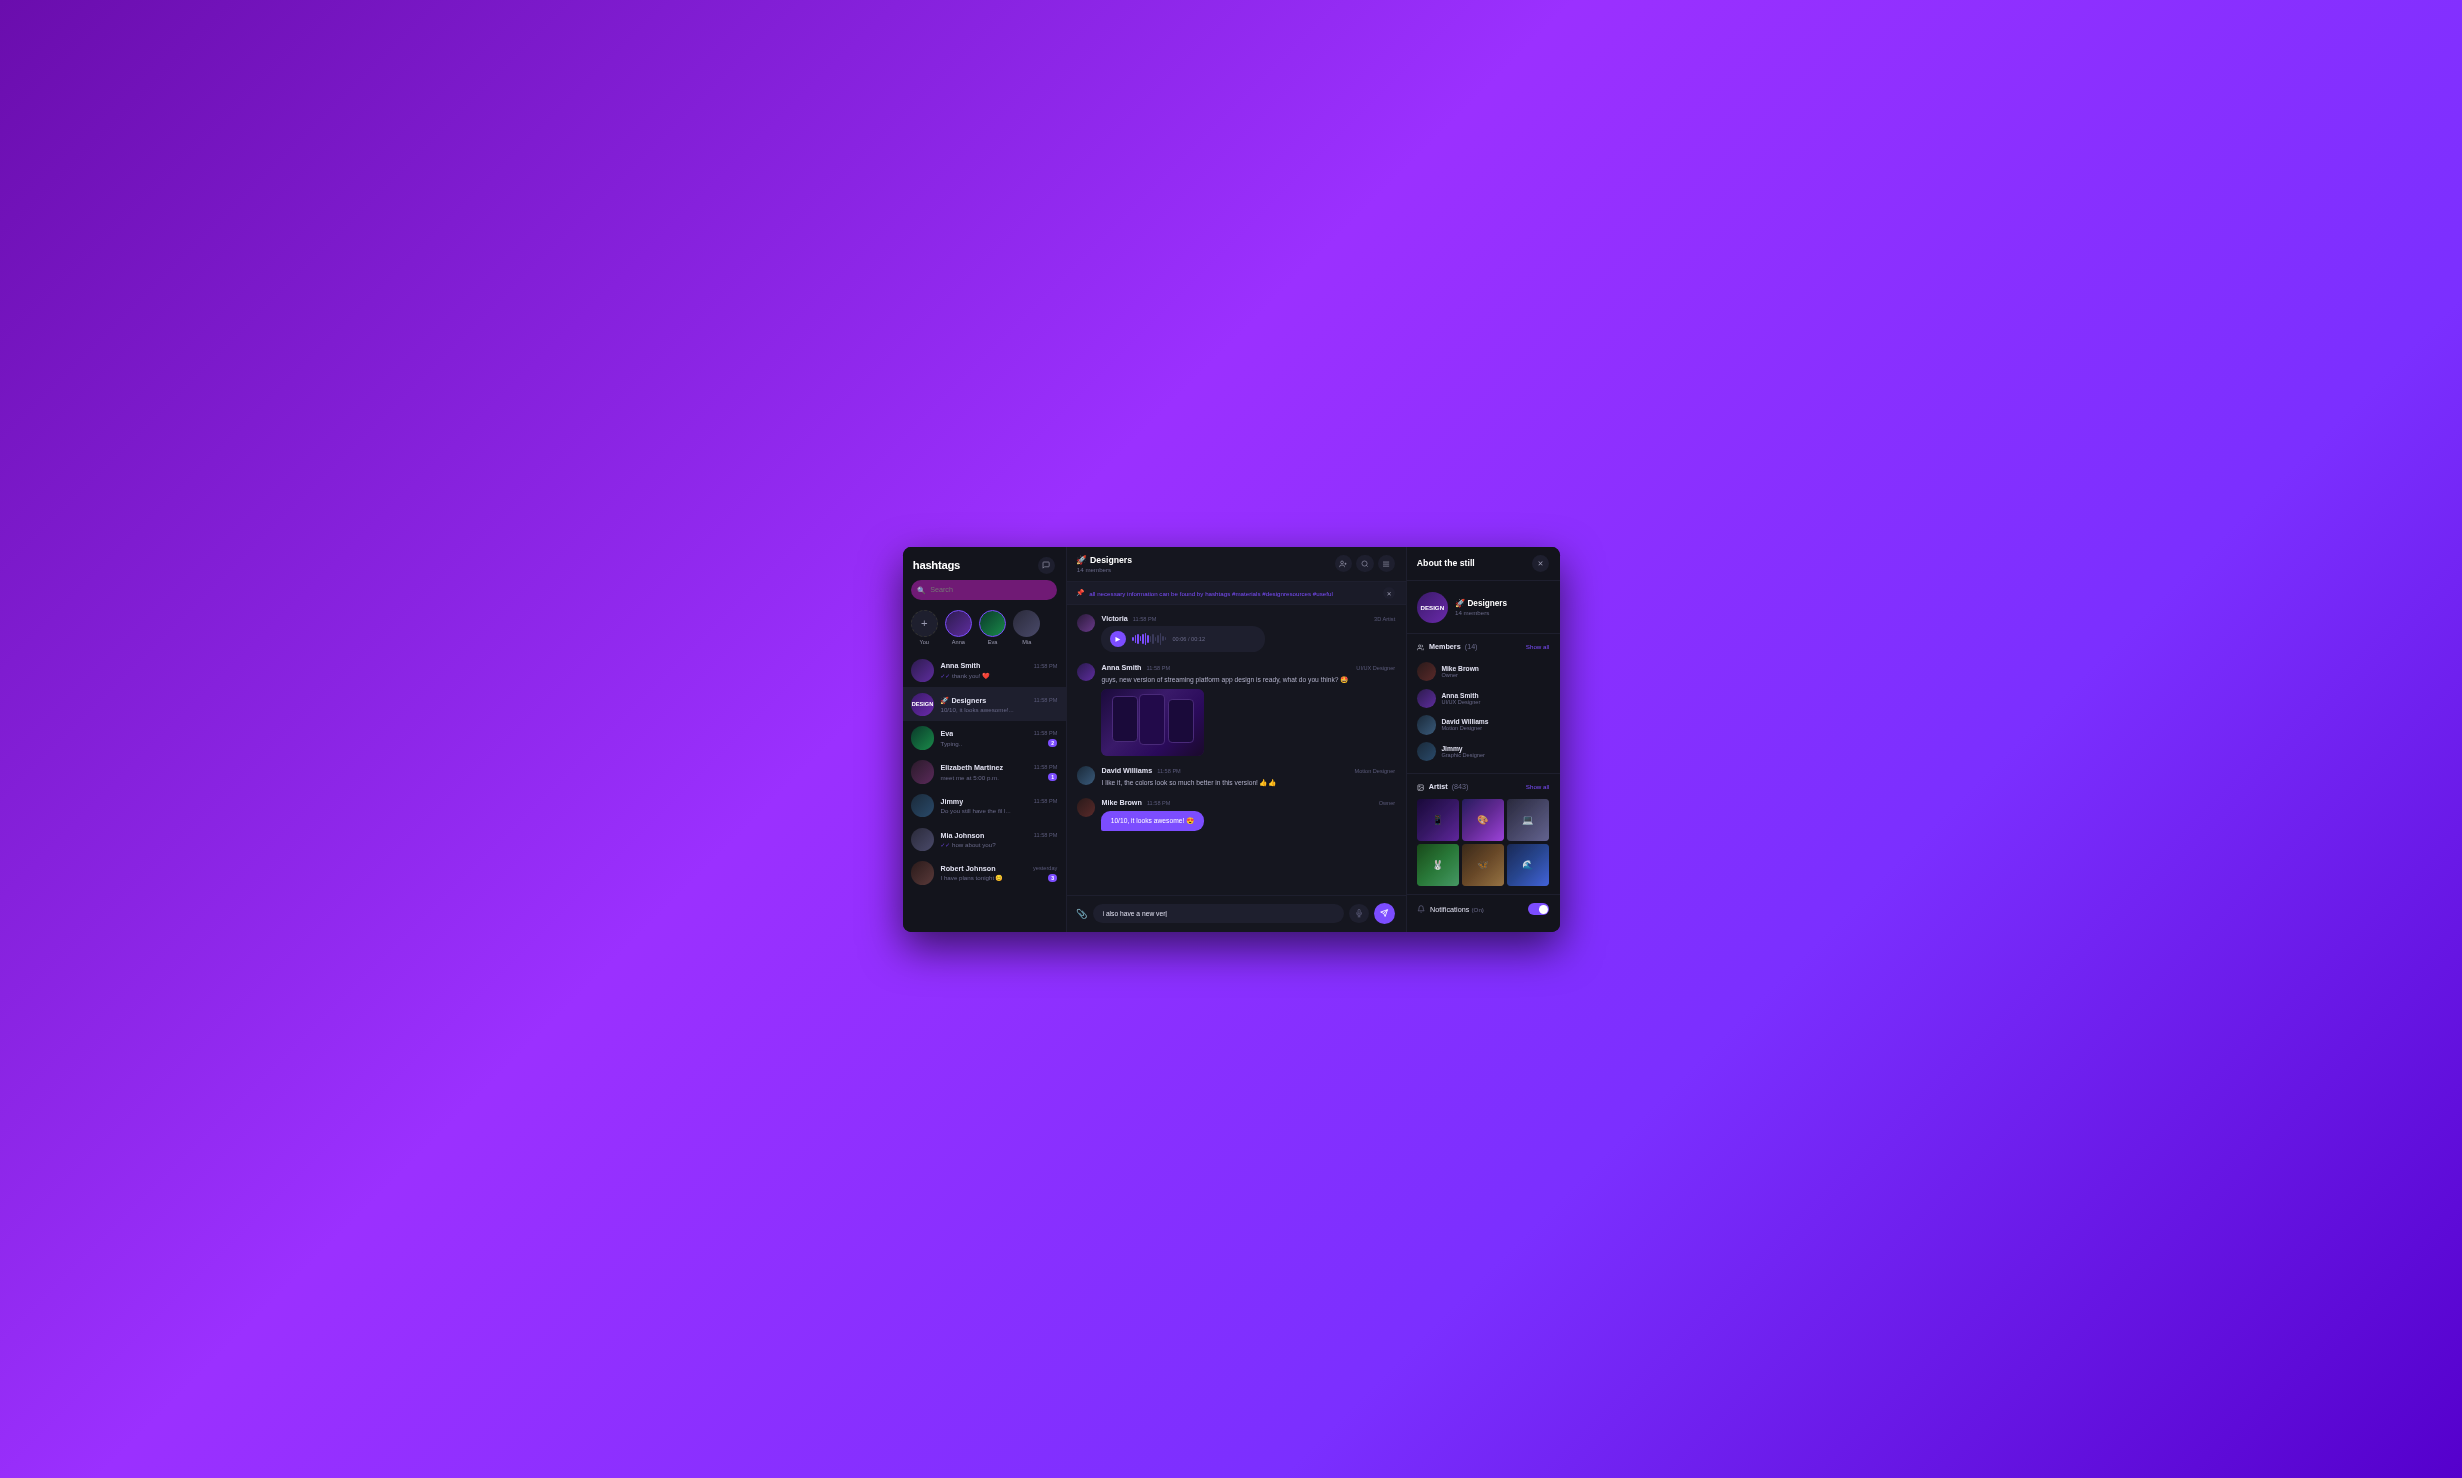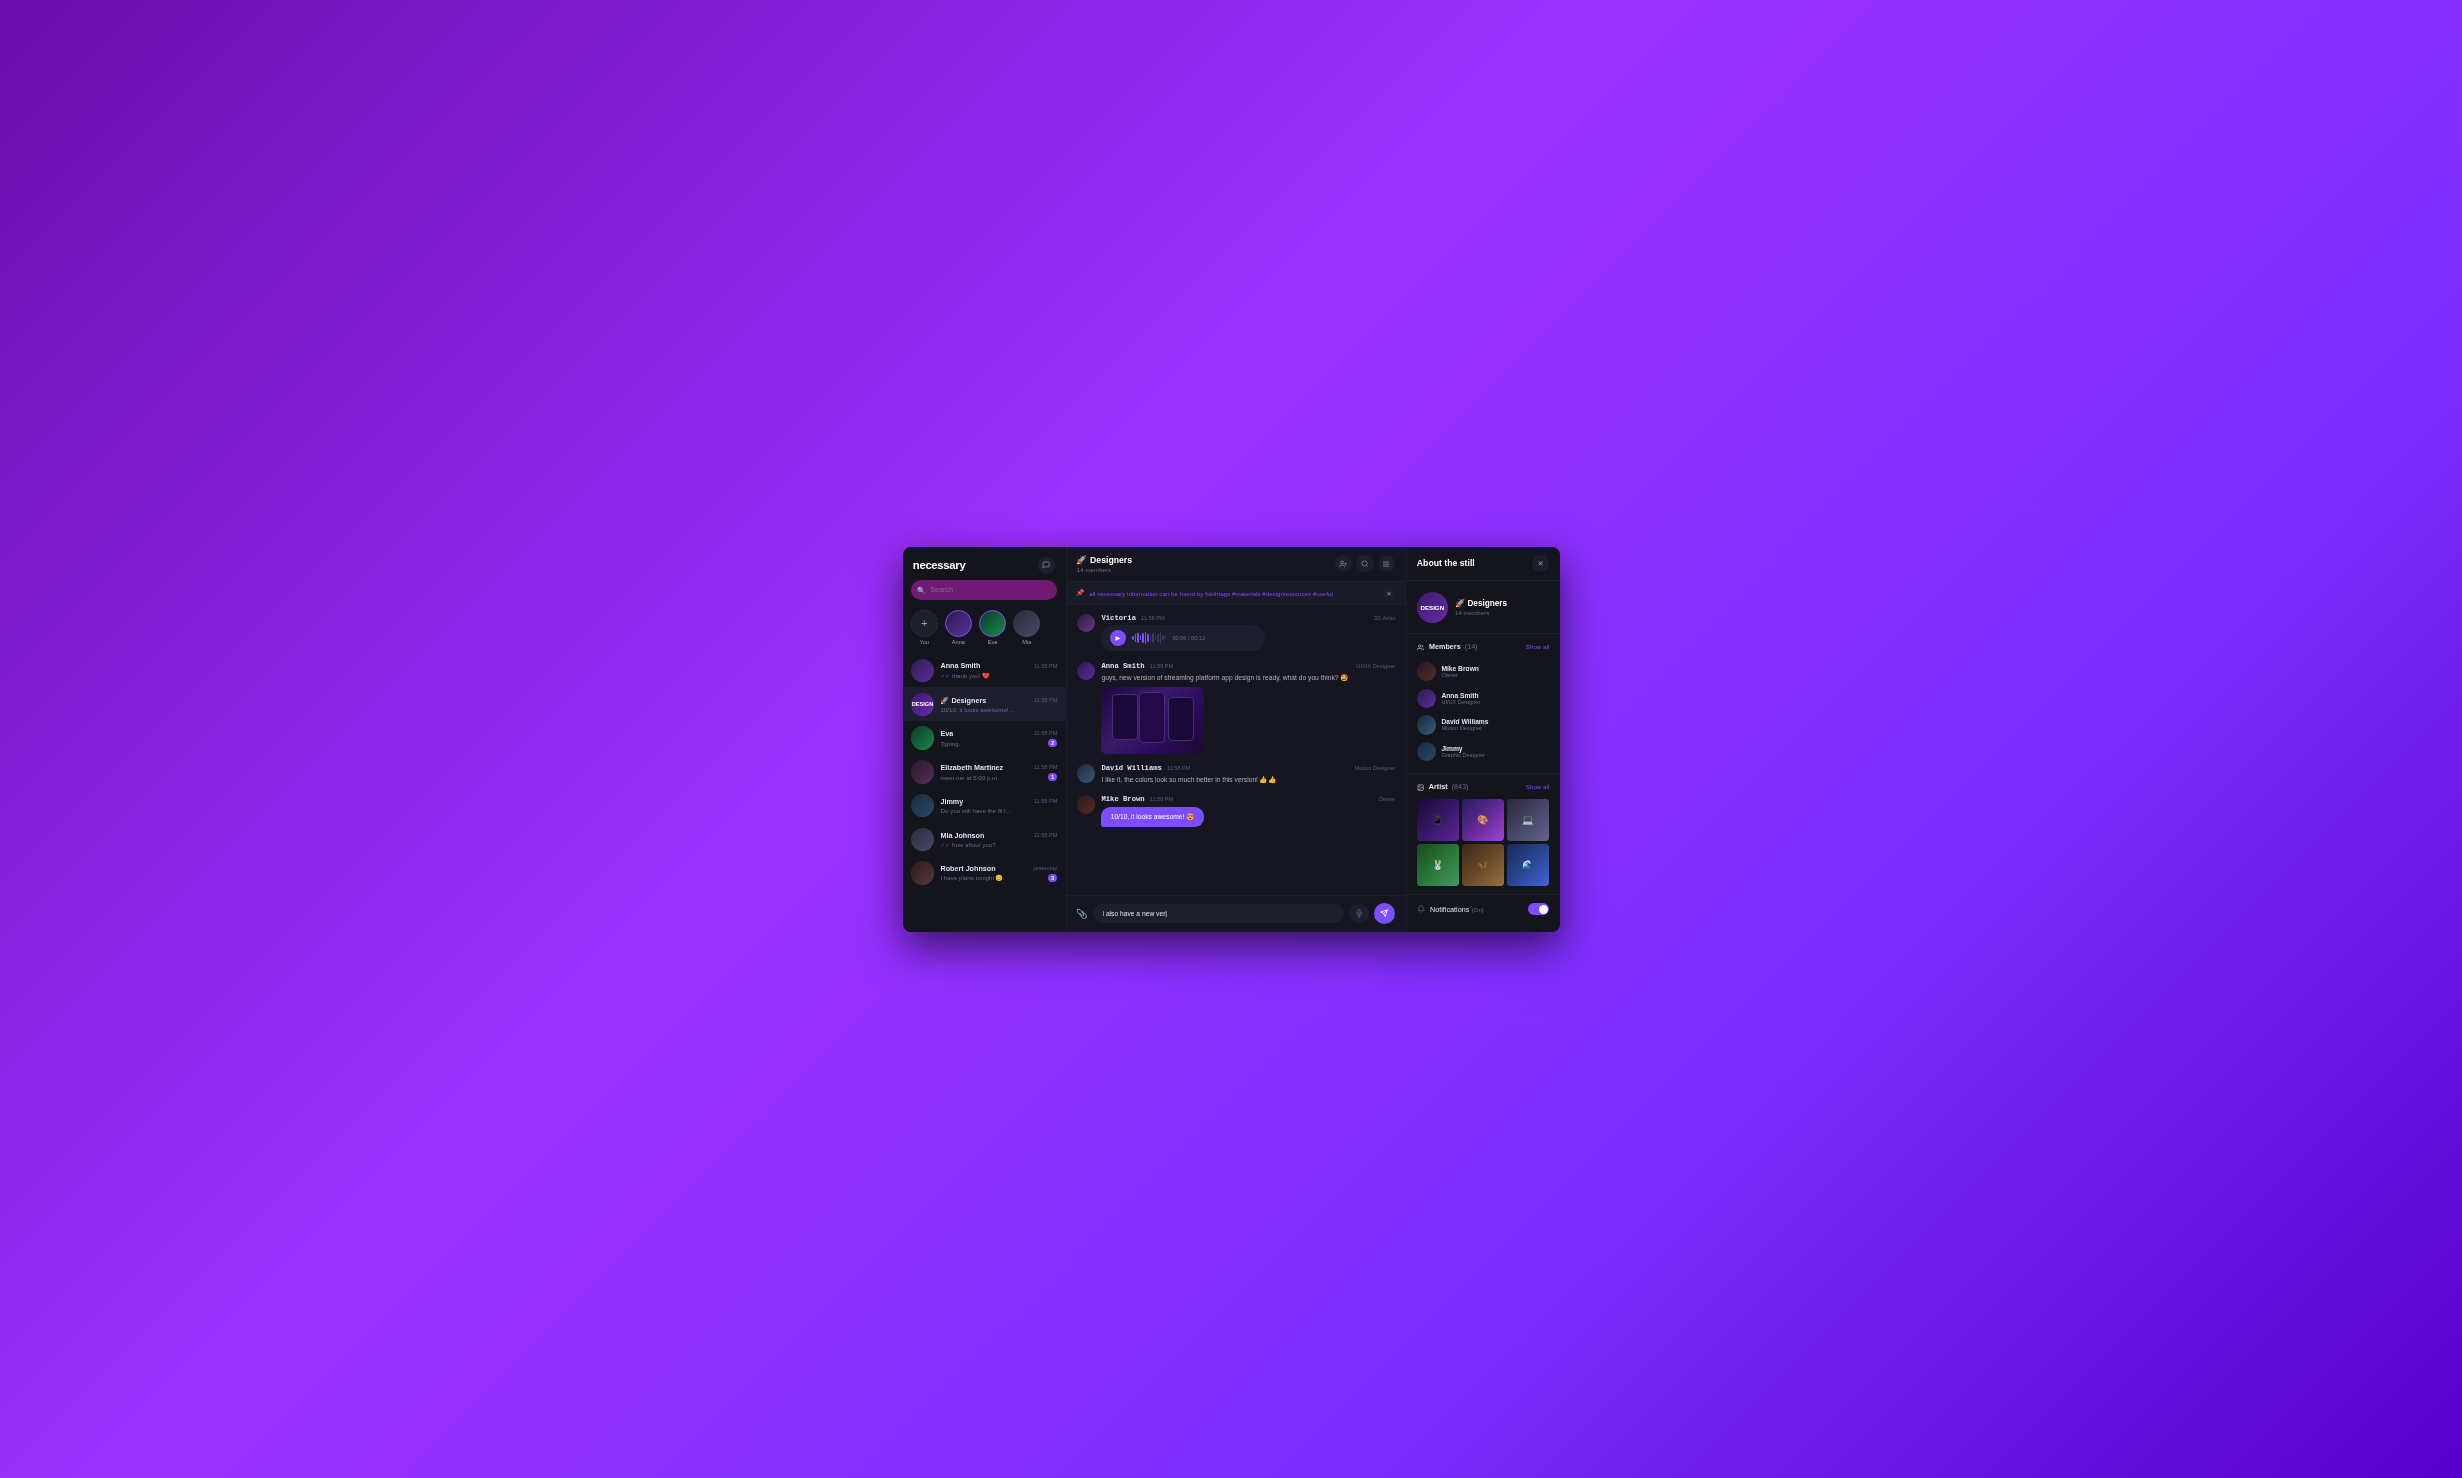--- a/index.html
+++ b/index.html
@@ -243,21 +243,21 @@
       color: #fff;
       font-weight: 600;
     }
     .msg-body { flex: 1; }
     .msg-header {
       display: flex;
       align-items: baseline;
       gap: 5.1px;
       margin-bottom: 3.1px;
     }
-    .msg-name { font-size: 7.2px; font-weight: 600; color: #e0e0f0; font-family: Liberation Mono, monospace; }
+    .msg-name { font-size: 7.2px; font-weight: 600; color: #e0e0f0; }
     .msg-time { font-size: 5.6px; color: #5a5a7a; }
     .msg-role { font-size: 5.6px; color: #5a5a7a; margin-left: auto; }
     .msg-text { font-size: 6.7px; color: #b0b0c8; line-height: 1.5; }
     
     .audio-msg {
       background: #1e1f2e;
       border-radius: 12.3px;
       padding: 5.1px 8.2px;
       display: flex;
       align-items: center;
@@ -514,21 +514,21 @@
     .av-david { background: linear-gradient(135deg, #1a2a3a, #3a5a7a); }
     .av-mike { background: linear-gradient(135deg, #2a1a1a, #5a2a2a); }
   </style>
 </head>
 <body>
 
 <div class="app-window">
 
   <div class="sidebar">
     <div class="sidebar-header">
-      <span class="logo">necessary</span>
+      <span class="logo">hashtags</span>
       <button class="icon-btn">
         <svg width="8.2" height="8.2" viewBox="0 0 24 24" fill="none" stroke="currentColor" stroke-width="2">
           <path d="M21 15a2 2 0 0 1-2 2H7l-4 4V5a2 2 0 0 1 2-2h14a2 2 0 0 1 2 2z"></path>
         </svg>
       </button>
     </div>
 
     <div class="search-box">
       <span class="search-icon">🔍</span>
       <input type="text" placeholder="Search" style="">

